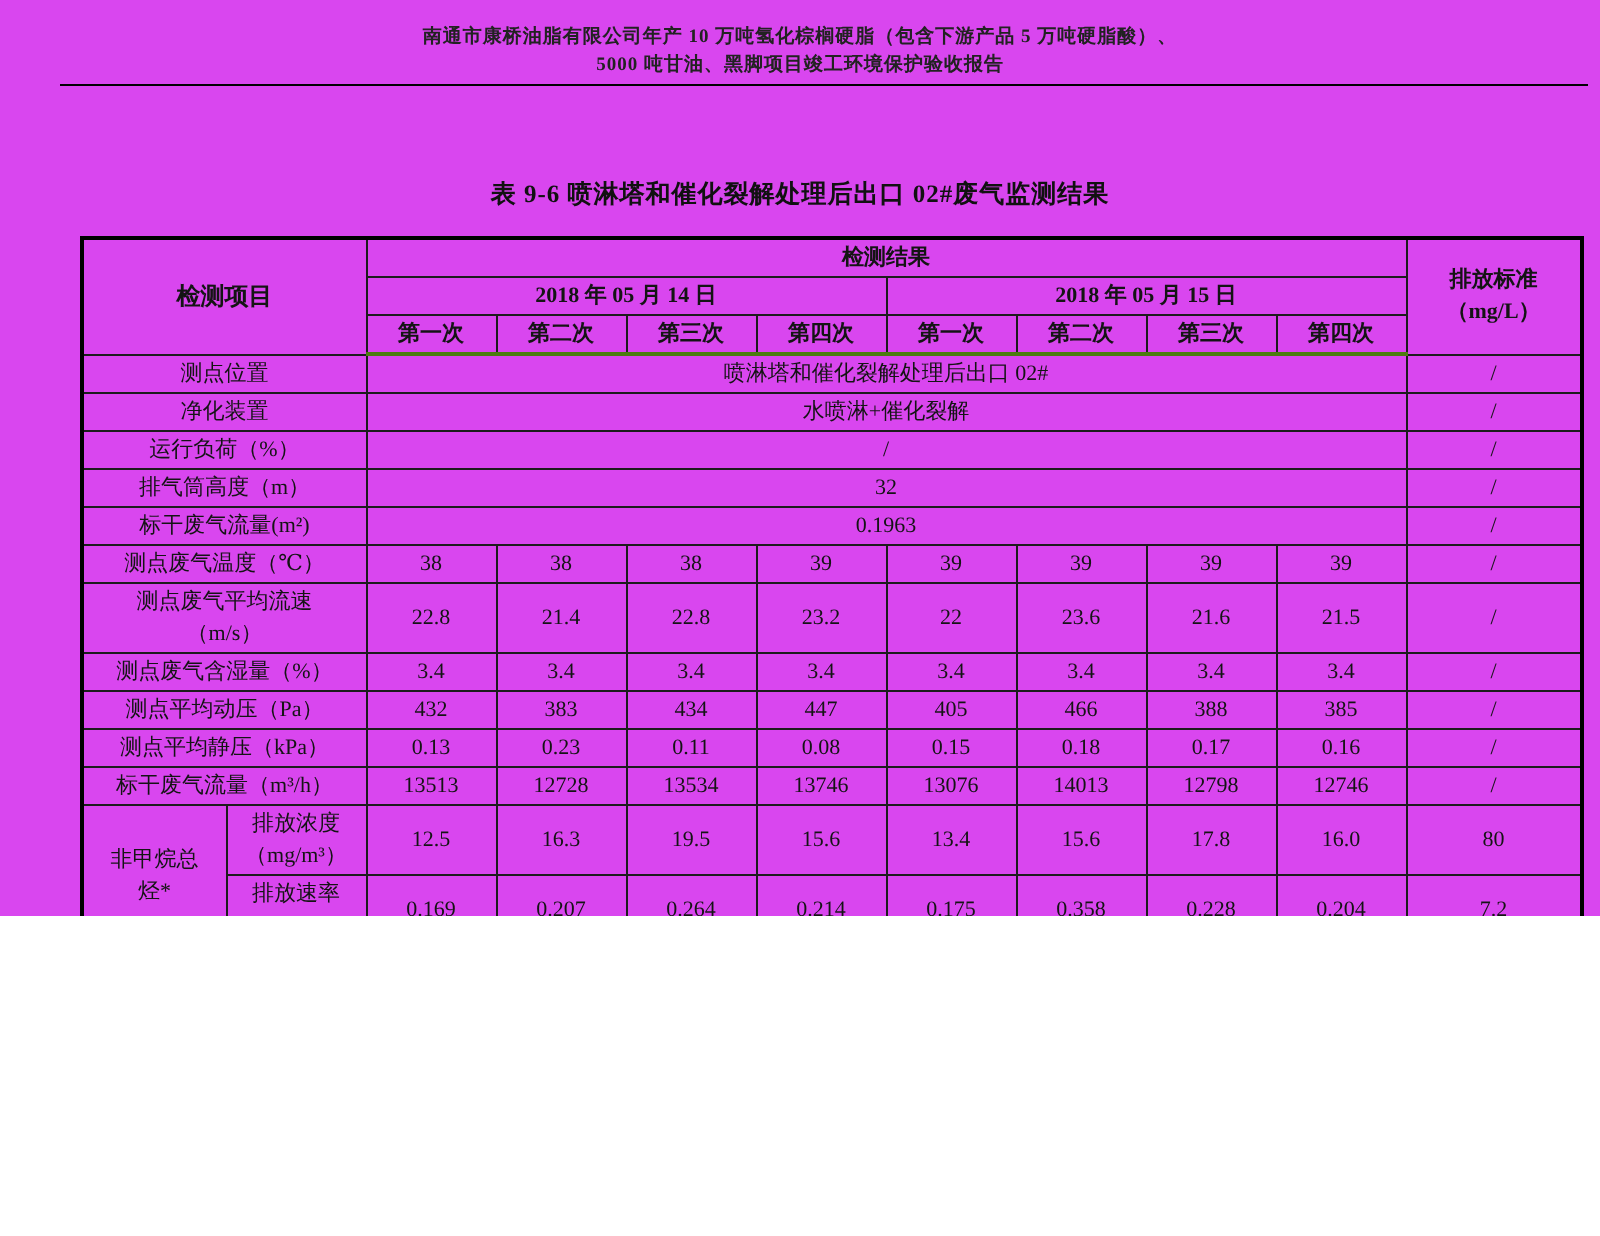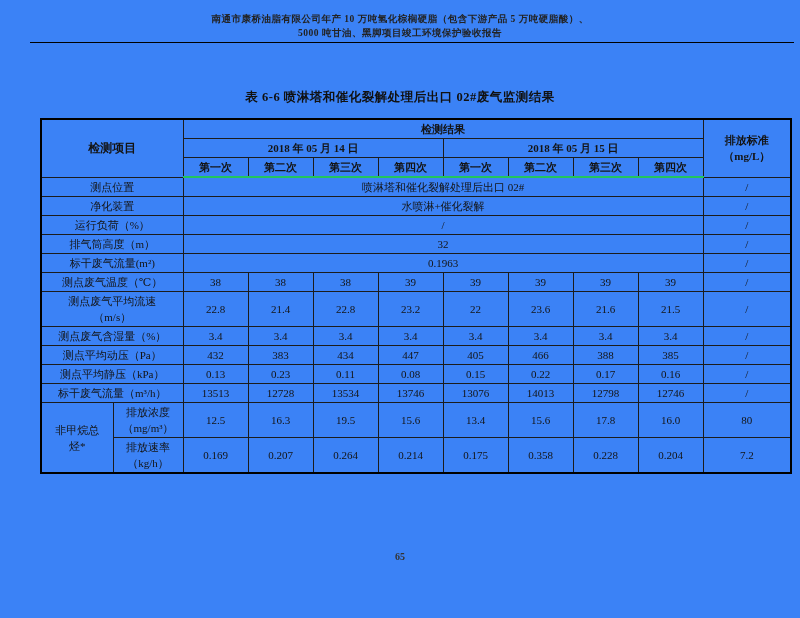--- a/index.html
+++ b/index.html
@@ -5,22 +5,22 @@
   * { margin: 0; padding: 0; box-sizing: border-box; }
   html, body { width: 800px; height: 618px; }
   body {
     background: #ffffff;
     color: #141414;
     font-family: "Liberation Serif", "DejaVu Serif", serif;
   }
   .page {
     position: relative;
     width: 800px;
-    height: 618px;
-    background: #3b82f6;
+    height: 458px;
+    background: #d946ef;
     overflow: hidden;
     padding-left: 28px;
   }
   .doc-header {
     position: absolute;
     top: 12px;
     left: 0;
     width: 100%;
     text-align: center;
     font-size: 9.5px;
@@ -61,21 +61,21 @@
     text-align: center;
     vertical-align: middle;
     font-size: 11px;
     line-height: 16px;
     height: 19px;
     padding: 1px 2px;
     overflow: hidden;
     color: #141414;
   }
   .report-table thead td { font-weight: bold; }
-  .report-table thead tr.runs-row td { border-bottom: 2px solid #22c55e; font-family: Liberation Serif, serif; }
+  .report-table thead tr.runs-row td { border-bottom: 2px solid #4d7c0f; font-family: Liberation Serif, serif; }
   .report-table td.item-head { font-size: 12px; }
   .report-table td.num { font-family: "Liberation Serif", "DejaVu Serif", serif; }
   .page-number {
     position: absolute;
     top: 551px;
     left: 0;
     width: 100%;
     text-align: center;
     font-size: 10px;
     color: #333333;
@@ -87,21 +87,21 @@
 
 <div class="page">
 
   <div class="doc-header">
     <div>南通市康桥油脂有限公司年产 10 万吨氢化棕榈硬脂（包含下游产品 5 万吨硬脂酸）、</div>
     <div>5000 吨甘油、黑脚项目竣工环境保护验收报告</div>
   </div>
 
   <div class="header-rule"></div>
 
-  <div class="table-title">表 6-6 喷淋塔和催化裂解处理后出口 02#废气监测结果</div>
+  <div class="table-title">表 9-6 喷淋塔和催化裂解处理后出口 02#废气监测结果</div>
 
   <table class="report-table">
     <colgroup>
       <col style="width:72px">
         <col style="width:70px">
       <col style="width:65px">
         <col style="width:65px">
         <col style="width:65px">
         <col style="width:65px">
       <col style="width:65px">
@@ -211,21 +211,21 @@
           <td class="num">385</td>
           <td class="num">/</td>
         </tr>
         <tr>
           <td colspan="2">测点平均静压（kPa）</td>
           <td class="num">0.13</td>
           <td class="num">0.23</td>
           <td class="num">0.11</td>
           <td class="num">0.08</td>
           <td class="num">0.15</td>
-          <td class="num">0.22</td>
+          <td class="num">0.18</td>
           <td class="num">0.17</td>
           <td class="num">0.16</td>
           <td class="num">/</td>
         </tr>
         <tr>
           <td colspan="2">标干废气流量（m³/h）</td>
           <td class="num">13513</td>
           <td class="num">12728</td>
           <td class="num">13534</td>
           <td class="num">13746</td>

